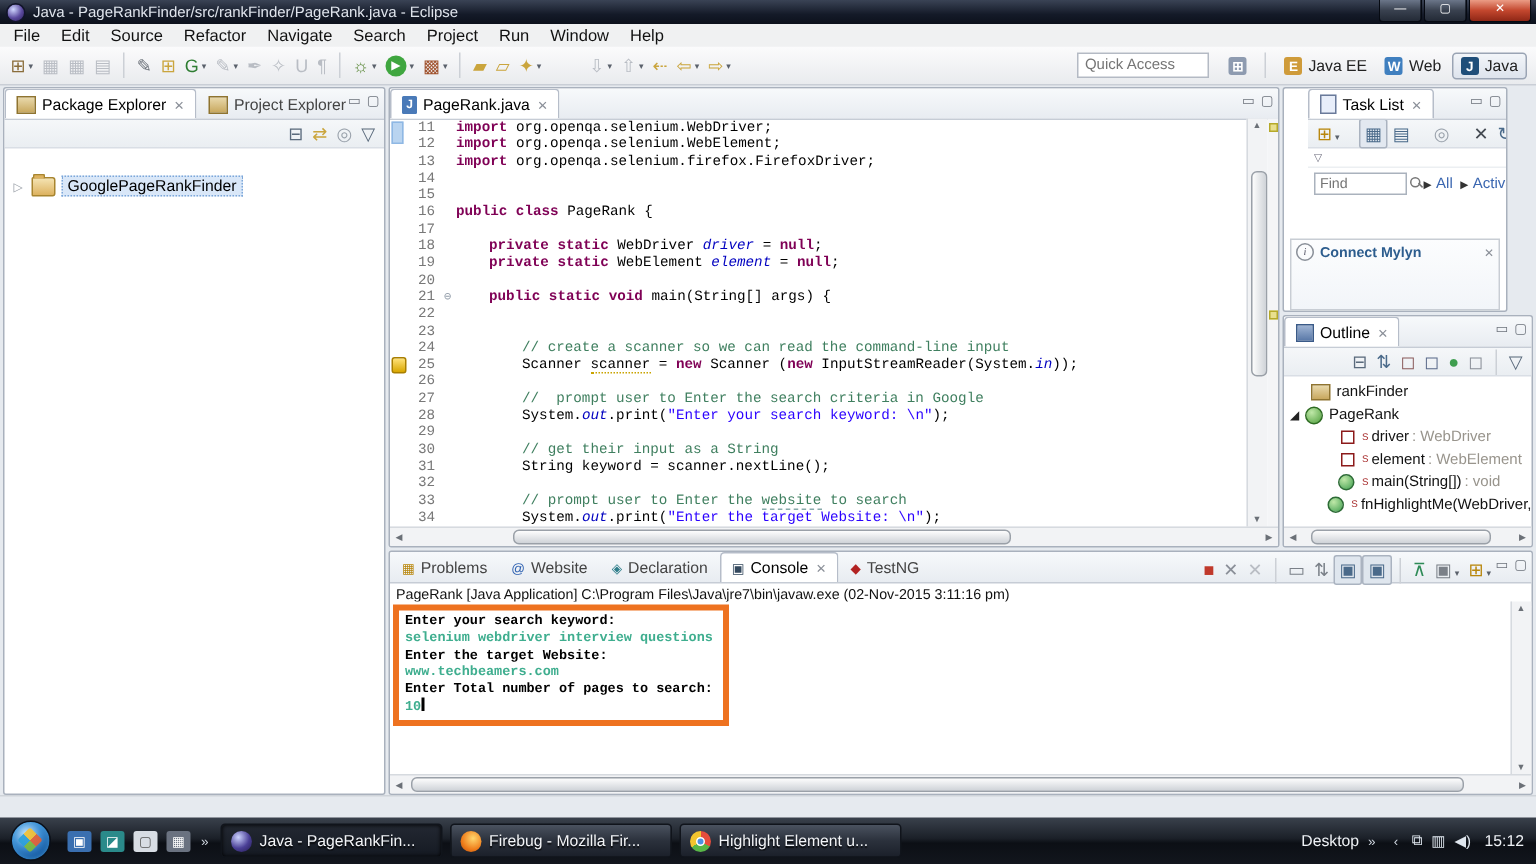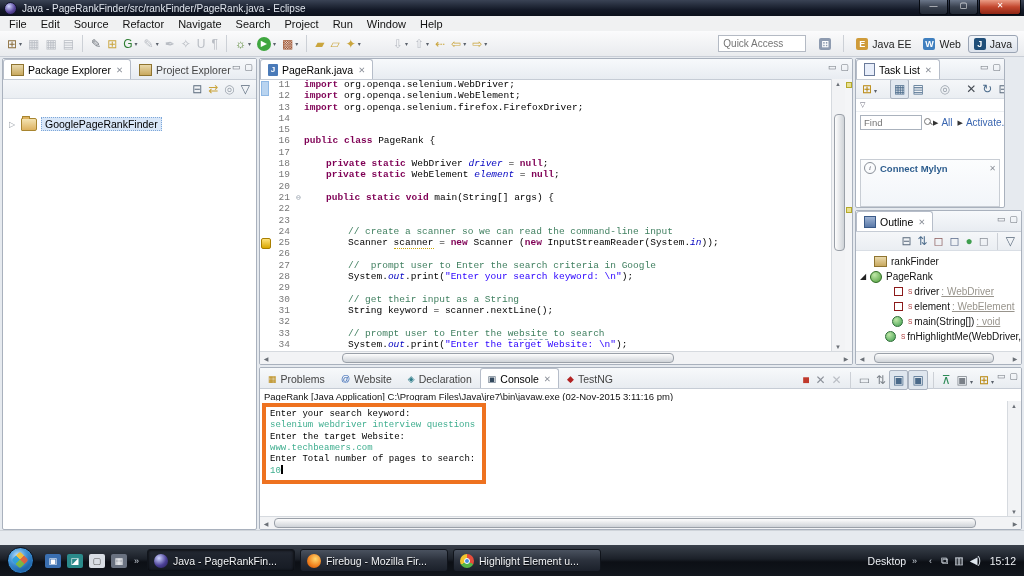--- a/index.html
+++ b/index.html
@@ -86,21 +86,21 @@
   .hscroll{position:absolute;height:12px;background:#f2f3f5;border-top:1px solid #d6dadf;left:0;right:0;bottom:0;
     display:flex;align-items:center;}
   .sc-arrow{font-size:6px;color:#6b7077;width:12px;text-align:center;}
   .sc-thumb{height:8px;background:linear-gradient(#fdfdfd,#cfd3d8);border:1px solid #9aa0a8;border-radius:4px;}
   .vthumb{position:absolute;left:2px;width:9px;background:linear-gradient(90deg,#fdfdfd,#cfd3d8);
     border:1px solid #9aa0a8;border-radius:4px;}
   #ed-vscroll{top:20px;bottom:12px;right:7px;}
   #overview-ruler{position:absolute;top:20px;bottom:12px;right:0;width:7px;background:#f4f5f7;}
   .ov-mark{position:absolute;left:1px;width:4px;height:4px;background:#e8df8e;border:1px solid #b5a92a;}
   
-  #tasklist-panel{left:855px;top:58px;width:150px;height:150px;}
+  #tasklist-panel{left:855px;top:58px;width:150px;height:150px;padding-left:16px;}
   #tl-row2{height:12px;display:flex;align-items:center;padding-left:4px;color:#667;font-size:7px;
     border-bottom:1px solid #eceff2;}
   #find-row{display:flex;align-items:center;padding:3px 4px;font-size:10px;}
   #find-row input{width:54px;height:13px;font-size:9.5px;border:1px solid #aab2bd;padding:0 3px;
     font-family:"Liberation Sans",sans-serif;}
   .mag{width:10px;height:10px;position:relative;margin:0 4px 0 2px;}
   .mag:before{content:"";position:absolute;left:0;top:0;width:5px;height:5px;border:1px solid #777;border-radius:50%;}
   .mag:after{content:"";position:absolute;left:5px;top:5px;width:4px;height:1px;background:#777;transform:rotate(45deg);}
   .tl-link{color:#3a66b0;margin-left:3px;}
   .tl-tri{color:#333;font-size:7px;margin-left:5px;}
@@ -111,36 +111,36 @@
   .info-i{width:10px;height:10px;border-radius:50%;border:1px solid #8a9099;color:#556;
     font-size:7px;font-style:italic;display:flex;align-items:center;justify-content:center;
     font-family:"Liberation Serif",serif;margin-right:4px;}
   #mylyn-title{font-weight:bold;color:#2d5d8e;flex:1;}
   #mylyn-close{color:#8a8f98;font-size:8px;}
   #mylyn-body{padding:1px 4px 0 17px;color:#333;line-height:11.5px;}
   .lnk{color:#3a66b0;text-decoration:underline;}
   
   #outline-panel{left:855px;top:210px;width:167px;height:155px;}
   .ol-row{display:flex;align-items:center;height:15px;font-size:10px;color:#111;white-space:nowrap;overflow:hidden;}
-  .ol-type{color:#98948c;margin-left:2px;text-decoration:underline;}
+  .ol-type{color:#98948c;margin-left:2px;}
   .ol-ico{margin:0 4px 0 0;position:relative;flex:none;}
   .oi-package{width:11px;height:9px;background:linear-gradient(#e9d9ac,#c8a85e);border:1px solid #8f7430;}
   .oi-class{width:10px;height:10px;border-radius:50%;background:radial-gradient(circle at 35% 30%,#bfe8a8,#4f9e3c);border:1px solid #2d6b22;}
   .oi-field{width:7px;height:7px;border:1.5px solid #8c1a1a;background:#fff;}
   .oi-method{width:9px;height:9px;border-radius:50%;background:radial-gradient(circle at 35% 30%,#bfe8a8,#3f9e4f);border:1px solid #2d6b36;}
   .sup-s{font-size:6.5px;color:#a33;vertical-align:super;margin:0 2px 0 1px;}
   .ol-exp{width:10px;font-size:8px;color:#222;flex:none;}
   
   #console-panel{left:259px;top:367px;width:763px;height:163px;}
   #console-right-icons{position:absolute;right:24px;top:2px;display:flex;align-items:center;}
   .ci{padding:0 3px;font-size:10px;}
   .ci.pressed{border:1px solid #aab3c0;background:#dfe6ee;border-radius:2px;}
   #console-header{font-size:9.5px;color:#111;padding:2px 4px;border-bottom:1px solid #f0f0f0;
     white-space:nowrap;overflow:hidden;}
-  #console-out{position:absolute;left:0;top:33px;right:13px;bottom:12px;background:#fff;}
+  #console-out{position:absolute;left:0;top:33px;right:13px;bottom:12px;background:#fff;font-weight:bold;}
   #orange-box{position:absolute;left:2px;top:2px;width:208px;border:4px solid #ee7220;background:#fff;
     padding:2px 4px;font-family:"Liberation Mono",monospace;font-size:9px;line-height:11.3px;white-space:pre;}
   .c-out{color:#000;}
   .c-in{color:#3fae8f;}
   .caret{display:inline-block;width:2px;height:9px;background:#000;vertical-align:-1px;}
   #con-vscroll{top:33px;bottom:12px;right:0;width:13px;}
   
   #status-strip{position:absolute;left:0;top:530px;width:1024px;height:15px;background:#e6eaef;
     border-top:1px solid #cfd4da;}
   #taskbar{position:absolute;left:0;top:545px;width:1024px;height:31px;

